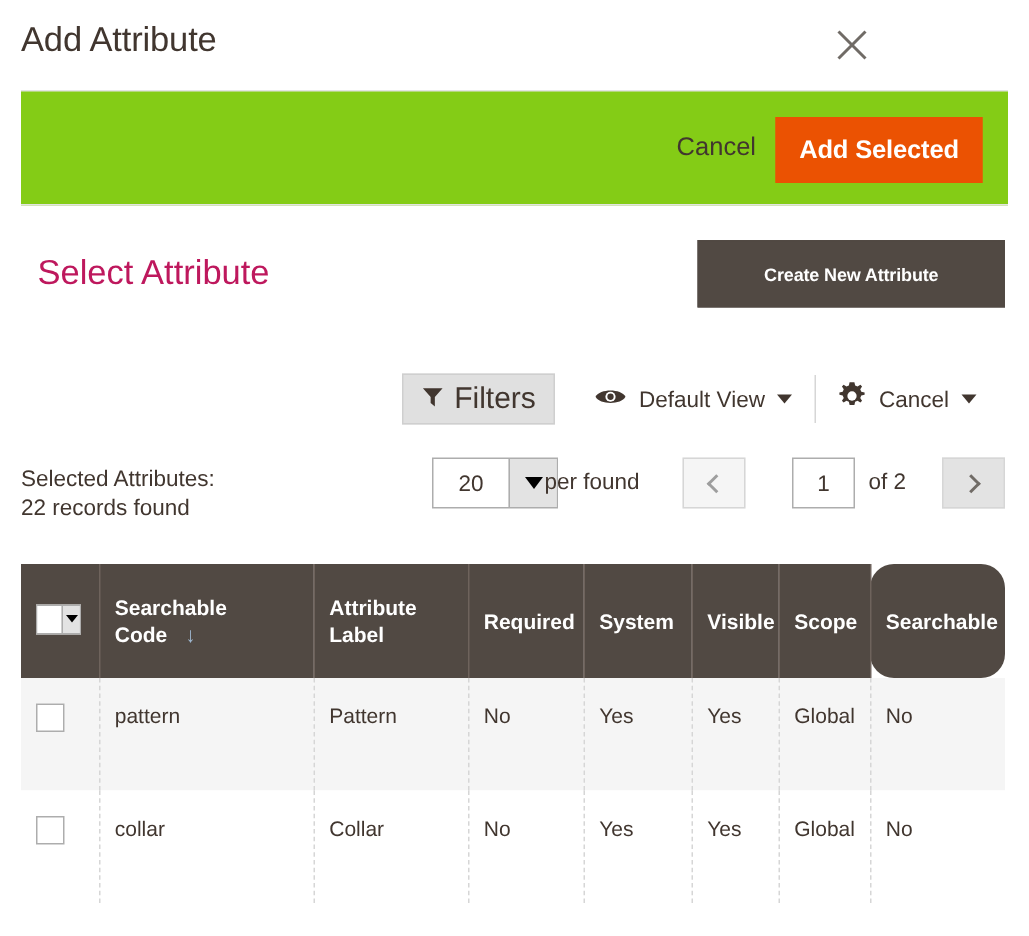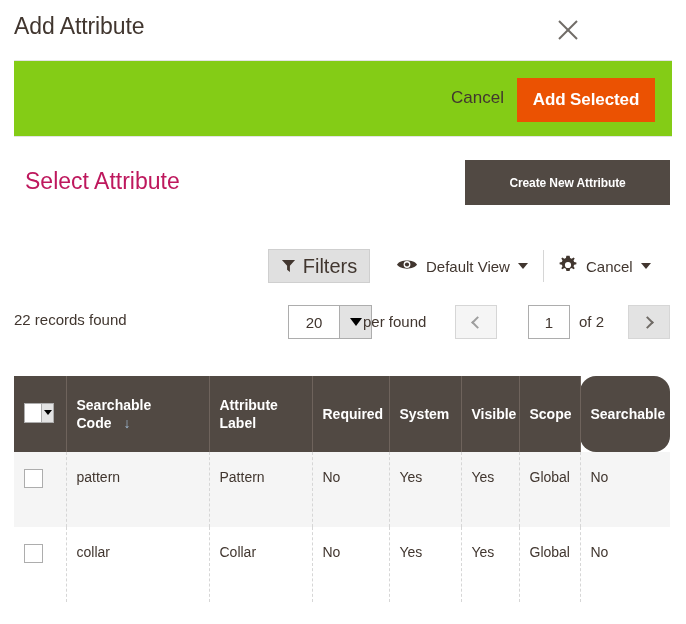--- a/index.html
+++ b/index.html
@@ -392,20 +392,21 @@
           <circle cx="10" cy="10" r="3.1" fill="#ffffff"></circle>
         </svg>
       </span>
       <span>Cancel</span>
       <span class="caret"></span>
     </div>
   </div>
 
   <div class="grid-meta">
     <div class="records-info">
+      <div>Selected Attributes:</div>
       <div>22 records found</div>
     </div>
 
     <div class="per-page-select">
       <span class="per-page-value">20</span>
       <span class="per-page-arrow">
         <span class="arrow-down"></span>
       </span>
     </div>
     <div class="per-page-label">per found</div>

